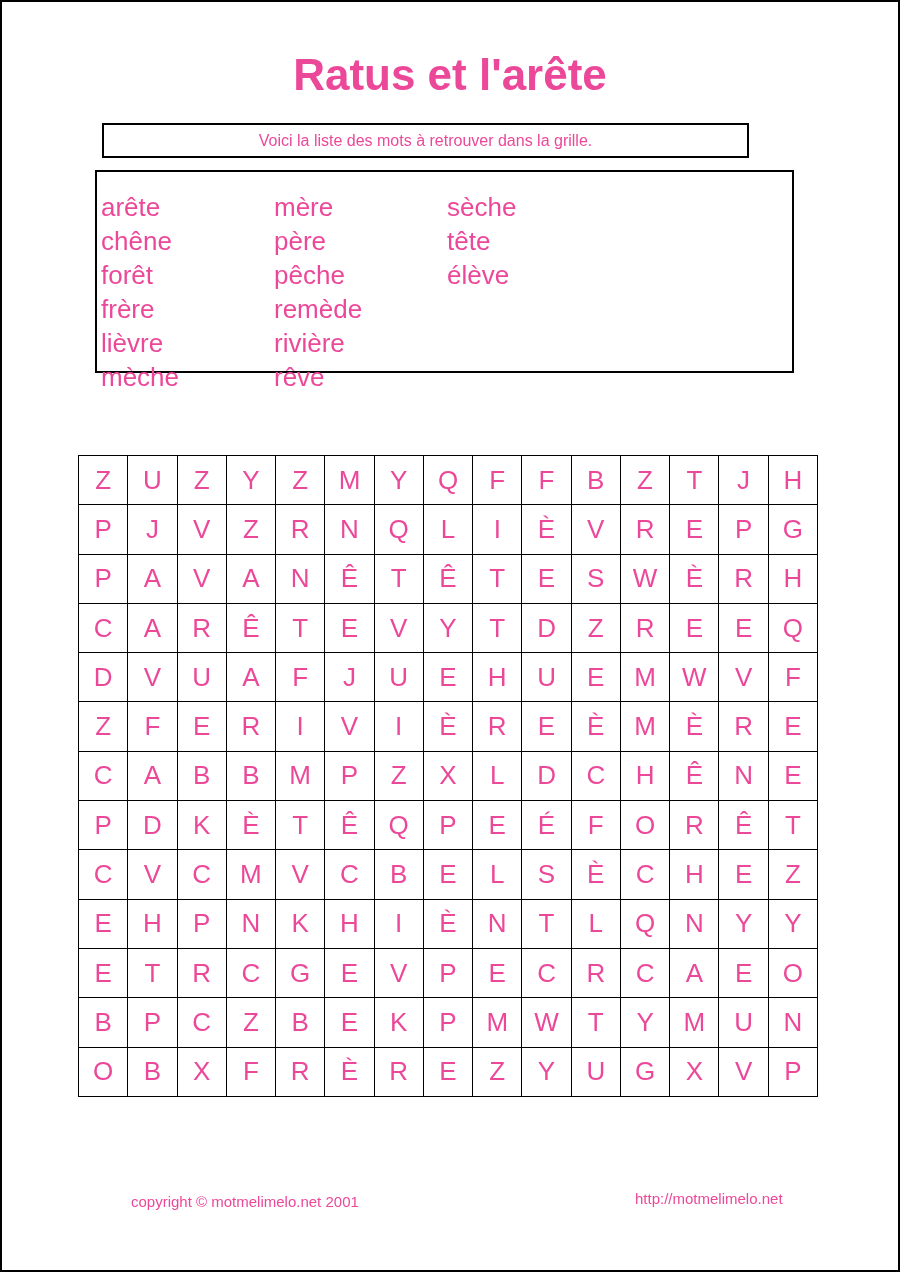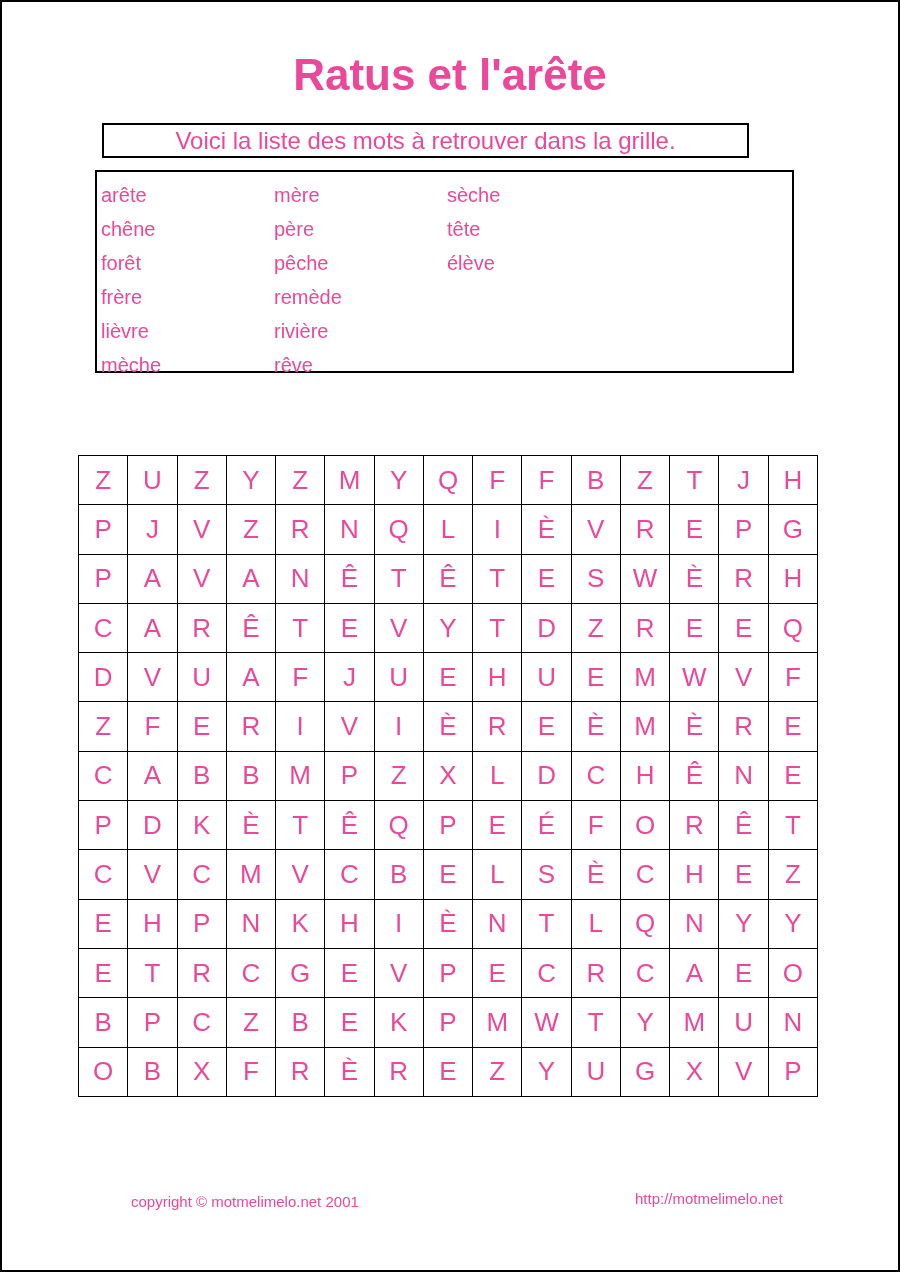--- a/index.html
+++ b/index.html
@@ -10,27 +10,27 @@
     box-sizing:border-box; border:2px solid #000000; overflow:hidden;
   }
   .title {
     position:absolute; top:51px; left:0; width:100%;
     text-align:center; font-size:44px; font-weight:bold; line-height:1;
   }
   .instruction-box {
     position:absolute; left:100px; top:121px; width:647px; height:35px;
     border:2px solid #000000; box-sizing:border-box;
     display:flex; align-items:center; justify-content:center;
-    font-size:24px;
+    font-size:16px;
   }
   .word-box {
     position:absolute; left:93px; top:168px; width:699px; height:203px;
     border:2px solid #000000; box-sizing:border-box;
   }
-  .word-col { position:absolute; top:6px; font-size:20px; line-height:34px; white-space:nowrap; }
+  .word-col { position:absolute; top:18px; font-size:26px; line-height:34px; white-space:nowrap; }
   .word-col.c0 { left:4px; }
   .word-col.c1 { left:177px; }
   .word-col.c2 { left:350px; }
   .grid-table {
     position:absolute; left:76px; top:453px;
     width:740px; height:642px;
     border-collapse:collapse; table-layout:fixed;
     font-size:26px;
   }
   .grid-table td {

